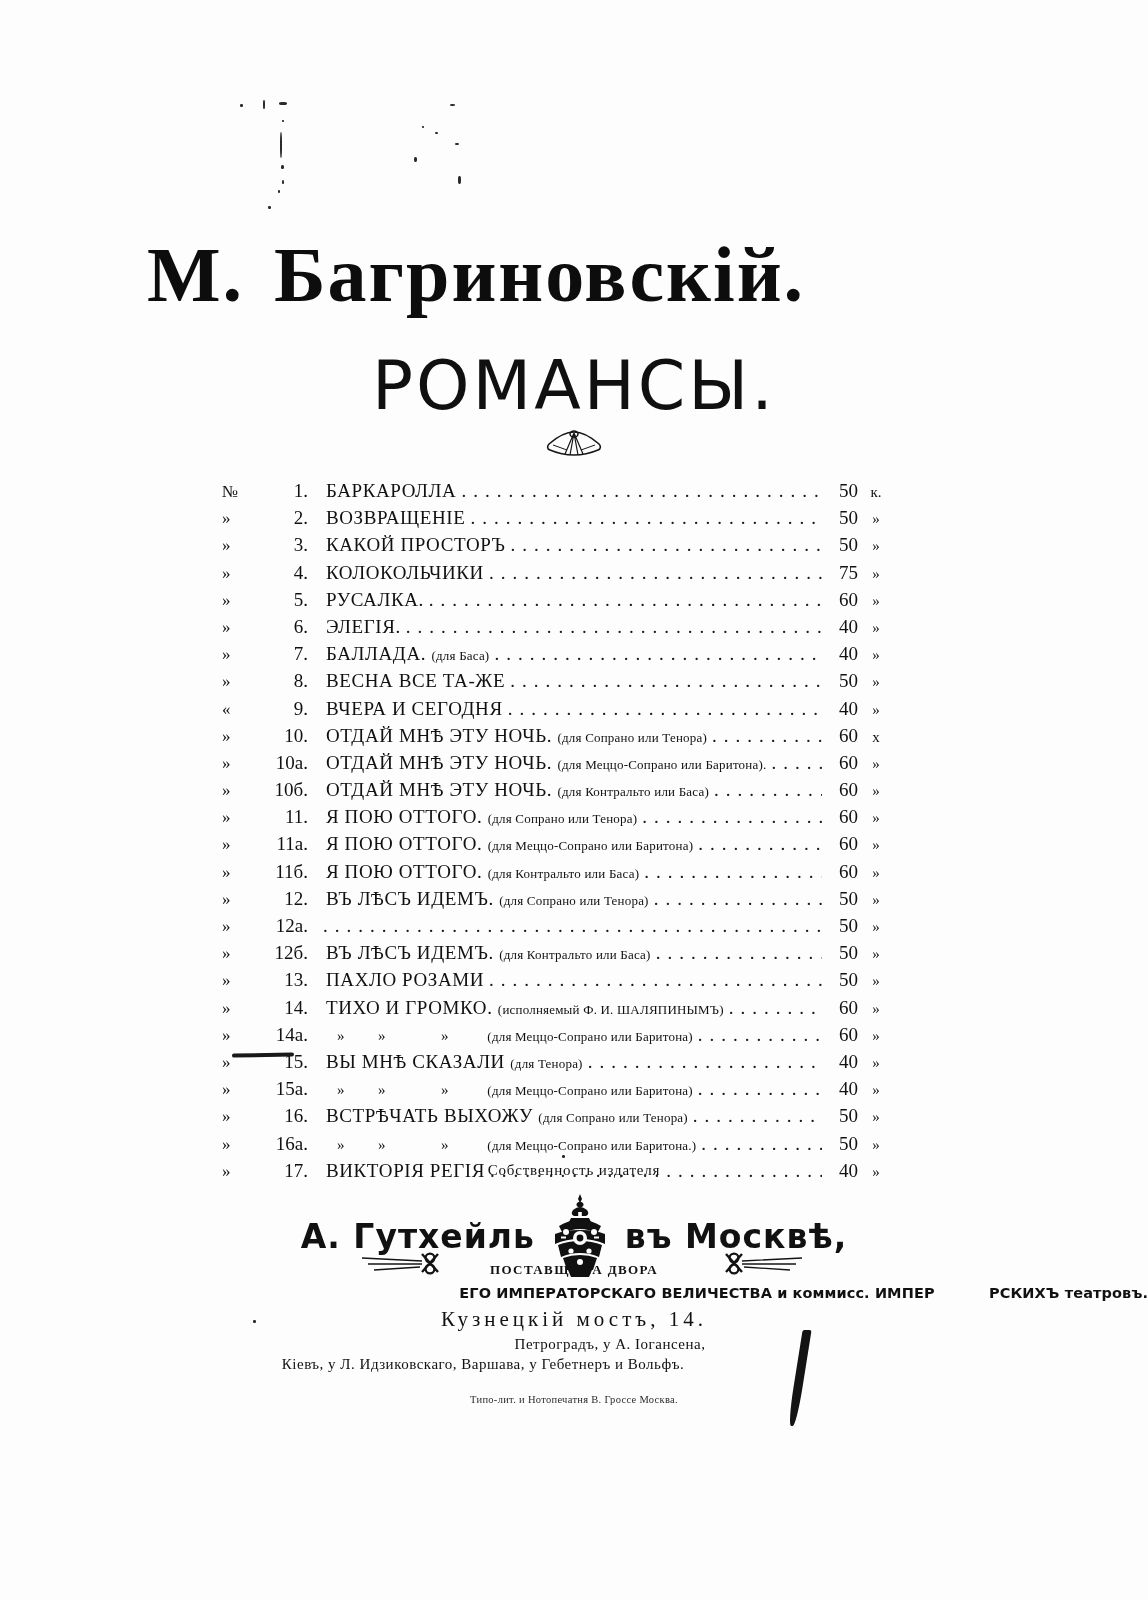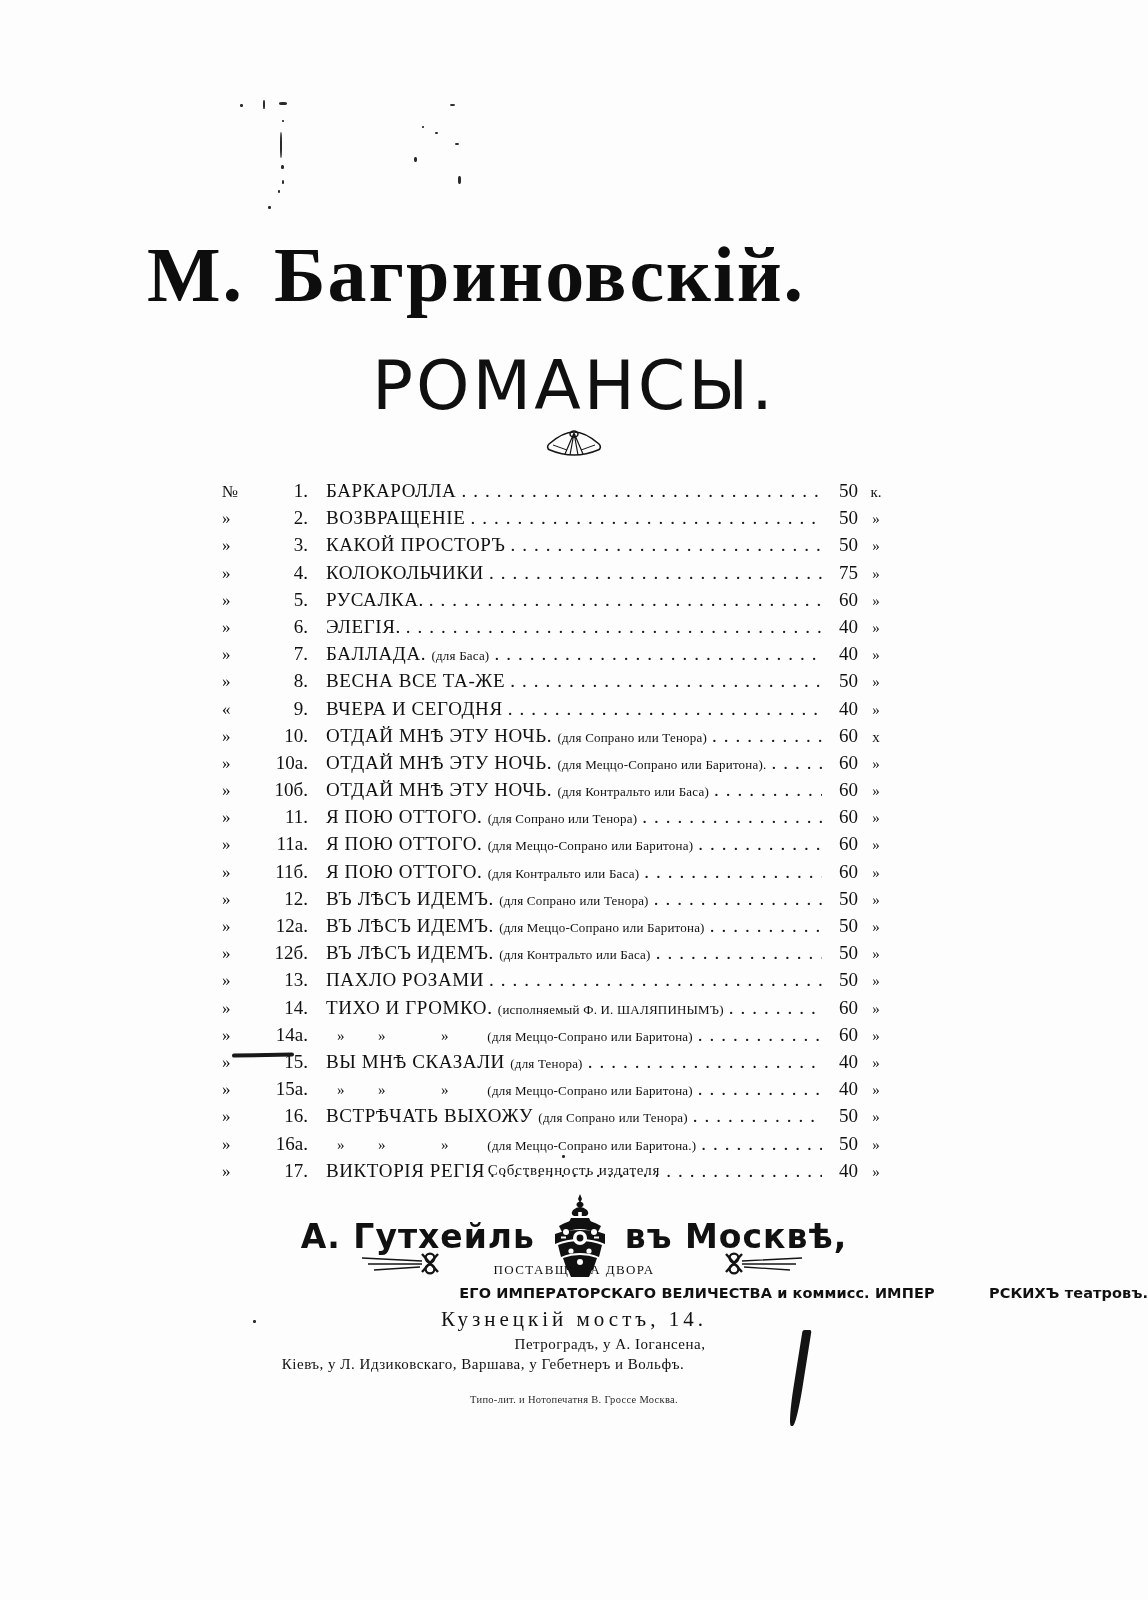--- a/index.html
+++ b/index.html
@@ -173,20 +173,21 @@
   .emblem { display: inline-block; line-height: 0; }
 
   .pub-supplier {
     position: absolute;
     top: 1262px;
     left: 0;
     width: 1148px;
     text-align: center;
     font-size: 13px;
     letter-spacing: 1.4px;
+    font-weight: bold;
   }
   .flourish-left {
     position: absolute;
     top: 1248px;
     left: 360px;
   }
   .flourish-right {
     position: absolute;
     top: 1248px;
     left: 716px;
@@ -419,21 +420,20 @@
         <div class="col-sym">»</div>
         <div class="col-num">12.</div>
         <div class="col-title"><span>ВЪ ЛѢСЪ ИДЕМЪ.</span> <span class="voice">(для Сопрано или Тенора)</span></div>
         <div class="leader">................................................................................</div>
         <div class="col-price">50</div>
         <div class="col-unit">»</div>
       </div>
       <div class="row">
         <div class="col-sym">»</div>
         <div class="col-num">12а.</div>
-        <div class="col-title"><span>ВЪ ЛѢСЪ ИДЕМЪ.</span> <span class="voice">(для Меццо-Сопрано или Баритона)</span></div>
         <div class="leader">................................................................................</div>
         <div class="col-price">50</div>
         <div class="col-unit">»</div>
       </div>
       <div class="row">
         <div class="col-sym">»</div>
         <div class="col-num">12б.</div>
         <div class="col-title"><span>ВЪ ЛѢСЪ ИДЕМЪ.</span> <span class="voice">(для Контральто или Баса)</span></div>
         <div class="leader">................................................................................</div>
         <div class="col-price">50</div>

